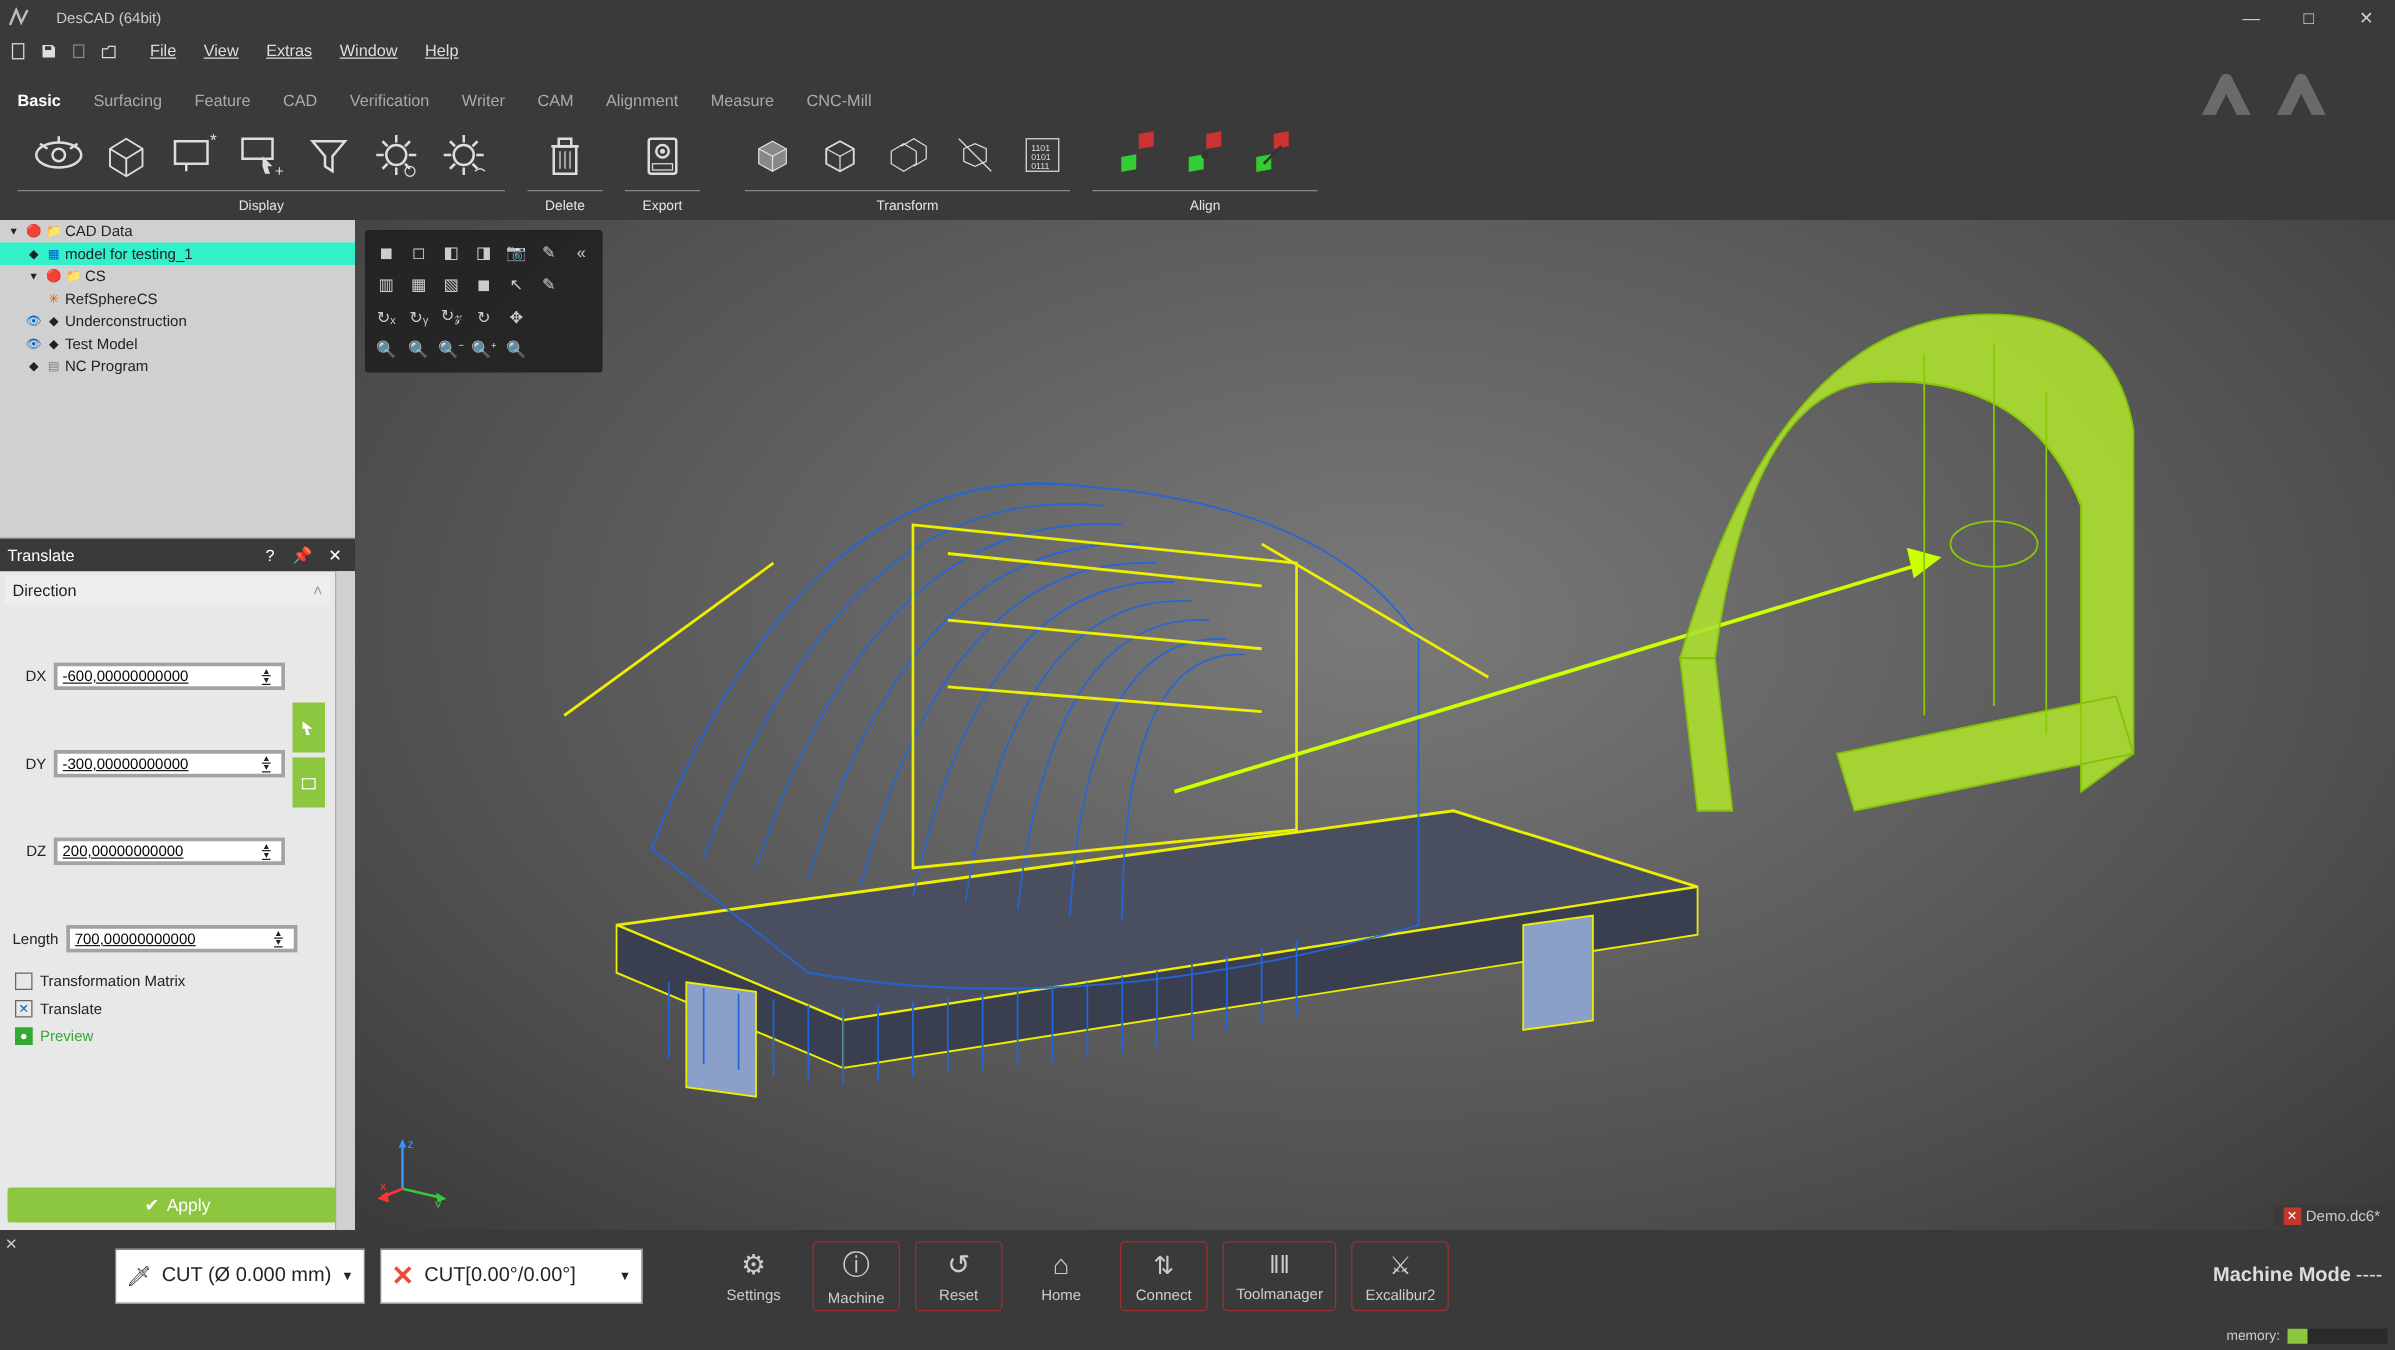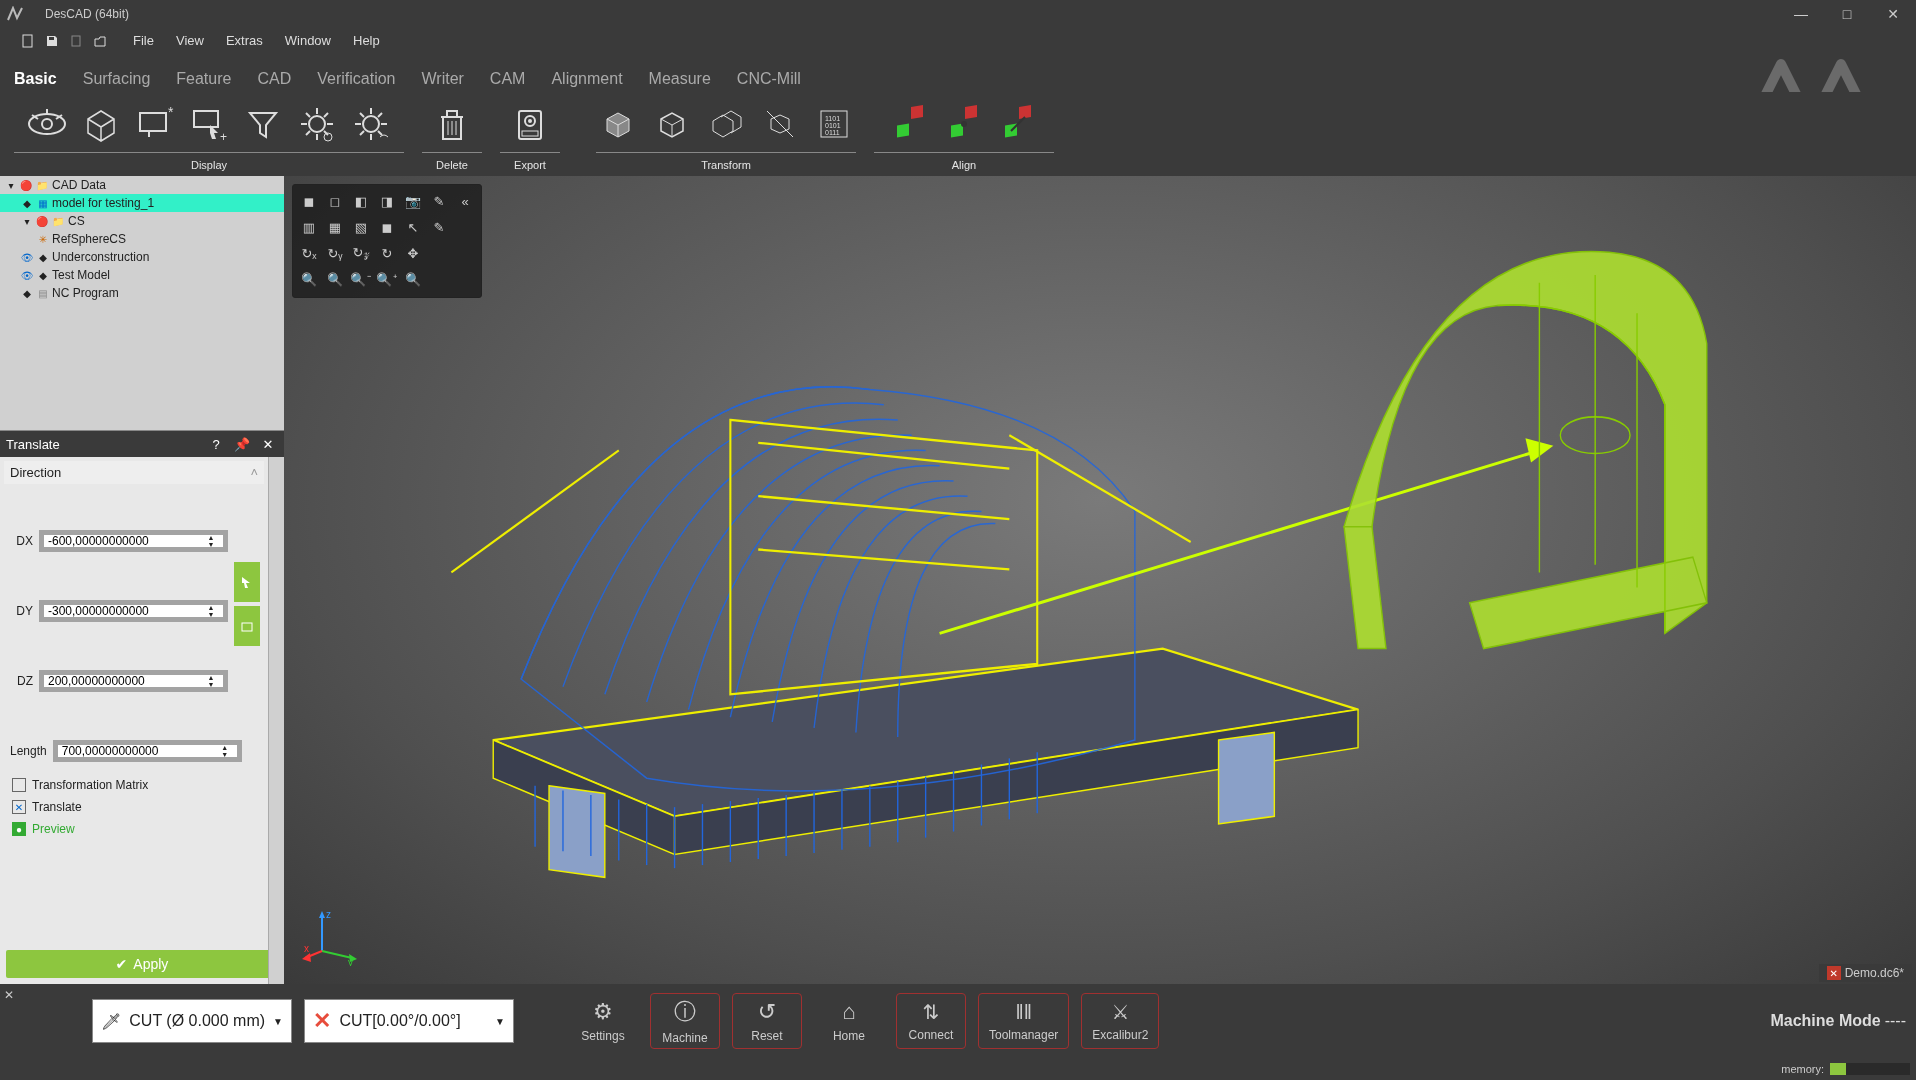--- a/index.html
+++ b/index.html
@@ -6,28 +6,28 @@
 html, body { width: 100%; height: 100%; background: #3a3a3a; color: #ddd; overflow: hidden; }
 
 
 .titlebar { height: 28px; background: #3a3a3a; display: flex; align-items: center; padding-left: 6px; color: #ccc; font-size: 12px; }
 .titlebar .app-icon { width: 18px; height: 18px; margin-right: 6px; display:flex;align-items:center;justify-content:center; }
 .titlebar .title { flex: 1; margin-left: 15px; }
 .titlebar .win-btns { display: flex; }
 .titlebar .win-btn { width: 46px; height: 28px; display:flex; align-items:center; justify-content:center; color:#ccc; font-size:14px;}
 
 
-.smallrow { height: 26px; background:#3a3a3a; display:flex; align-items:center; padding-left:17px; gap:2px; }
+.smallrow { height: 26px; background:#3a3a3a; display:flex; align-items:center; padding-left:4px; gap:2px;text-decoration:underline; }
 .smallrow .sicon { width:22px; height:22px; display:flex;align-items:center;justify-content:center; color:#ddd; font-size:14px;}
 .smallrow .divider { width:8px; }
 .smallrow .menu-item { padding: 0 10px; font-size: 13px; color:#ddd; line-height:26px; }
 
 
 .ribbon-tabs { height: 38px; background:#3a3a3a; display:flex; align-items:flex-end; padding-left:14px; gap:26px; position:relative;}
-.ribbon-tabs .tab { font-size: 16px; color:#aaa; padding-bottom:4px; cursor:pointer;}
+.ribbon-tabs .tab { font-size: 13px; color:#aaa; padding-bottom:4px; cursor:pointer;}
 .ribbon-tabs .tab.active { color:#fff; font-weight:600; }
 .ribbon-logo { position:absolute; right:30px; top:0; }
 
 
 .ribbon { height: 84px; background:#3a3a3a; display:flex; padding-left:14px; padding-top:4px; position:relative;}
 .ribbon-group { display:flex; flex-direction:column; align-items:center; }
 .ribbon-group .icons { display:flex; gap:6px; height:56px; align-items:center; padding: 0 8px;}
 .ribbon-group .line { height:1px; background:#888; width:100%; }
 .ribbon-group .label { font-size:11px; color:#e5e5e5; padding-top:6px; }
 .ribbon-btn { width:48px; height:48px; display:flex; align-items:center; justify-content:center; }
@@ -44,21 +44,21 @@
 
 
 .translate-panel { position:absolute; left:0; width:284px; bottom:0; top:254px; background:#e8e8e8; color:#222; display:flex; flex-direction:column; border-top:1px solid #888;}
 .translate-panel .hdr { height:26px; background:#3a3a3a; color:#fff; display:flex; align-items:center; padding:0 6px; font-size:13px; gap:6px;}
 .translate-panel .hdr .grow { flex:1; }
 .translate-panel .hdr .hicon { width:20px;height:20px;display:flex;align-items:center;justify-content:center; }
 .translate-panel .body { flex:1; overflow:auto; position:relative; padding:4px 4px 4px 4px;}
 .translate-panel .section-title { font-weight:normal; font-size:13px; padding:4px 6px; background:#eee; display:flex; justify-content:space-between;}
 .translate-panel .field { display:flex; align-items:center; gap:6px; padding:2px 6px;margin-top:44px;}
 .translate-panel .field label { width:50px; text-align:right; font-size:12px; }
-.translate-panel .field .inputwrap { flex:1; display:flex; align-items:center; background:#fff; border:5px solid #a3a3a3; height:22px; padding:0 4px;}
+.translate-panel .field .inputwrap { flex:1; display:flex; align-items:center; background:#fff; border:3px solid #a3a3a3; height:22px; padding:0 4px;text-decoration:underline;}
 .translate-panel .field input { flex:1; border:none; outline:none; font-size:12px; background:transparent;}
 .translate-panel .spin { width:16px; display:flex; flex-direction:column; }
 .translate-panel .spin span { font-size:7px; line-height:7px; text-align:center; cursor:pointer;}
 .translate-panel .side-btns { position:absolute; right:4px; top:34px; width:26px; display:flex; flex-direction:column; gap:4px;}
 .translate-panel .side-btn { height:40px; background:#8dc63f; display:flex;align-items:center;justify-content:center; color:#fff;}
 .translate-panel .chk { display:flex; align-items:center; gap:6px; padding:4px 8px; font-size:12px;}
 .translate-panel .chk .box { width:14px;height:14px; border:1px solid #666; display:flex;align-items:center;justify-content:center; font-size:10px;}
 .translate-panel .apply { margin:6px 6px; height:28px; background:#8dc63f; color:#fff; display:flex;align-items:center;justify-content:center; gap:6px; font-size:14px; border-radius:2px;}
 .translate-panel .scroll-right { position:absolute; right:0; top:26px; bottom:0; width:16px; background:#d0d0d0; border-left:1px solid #aaa;}
 

